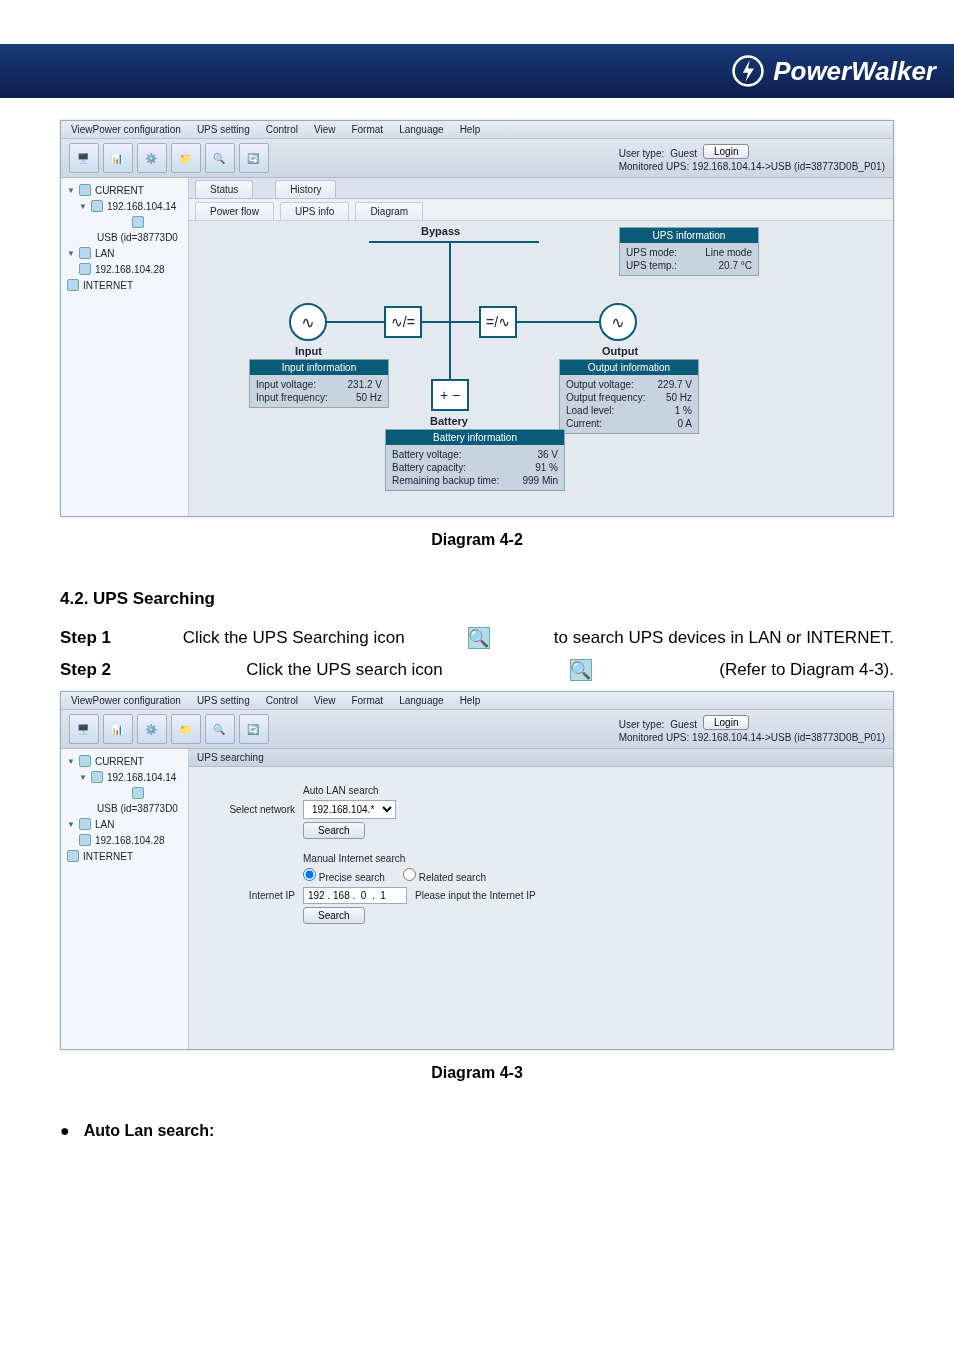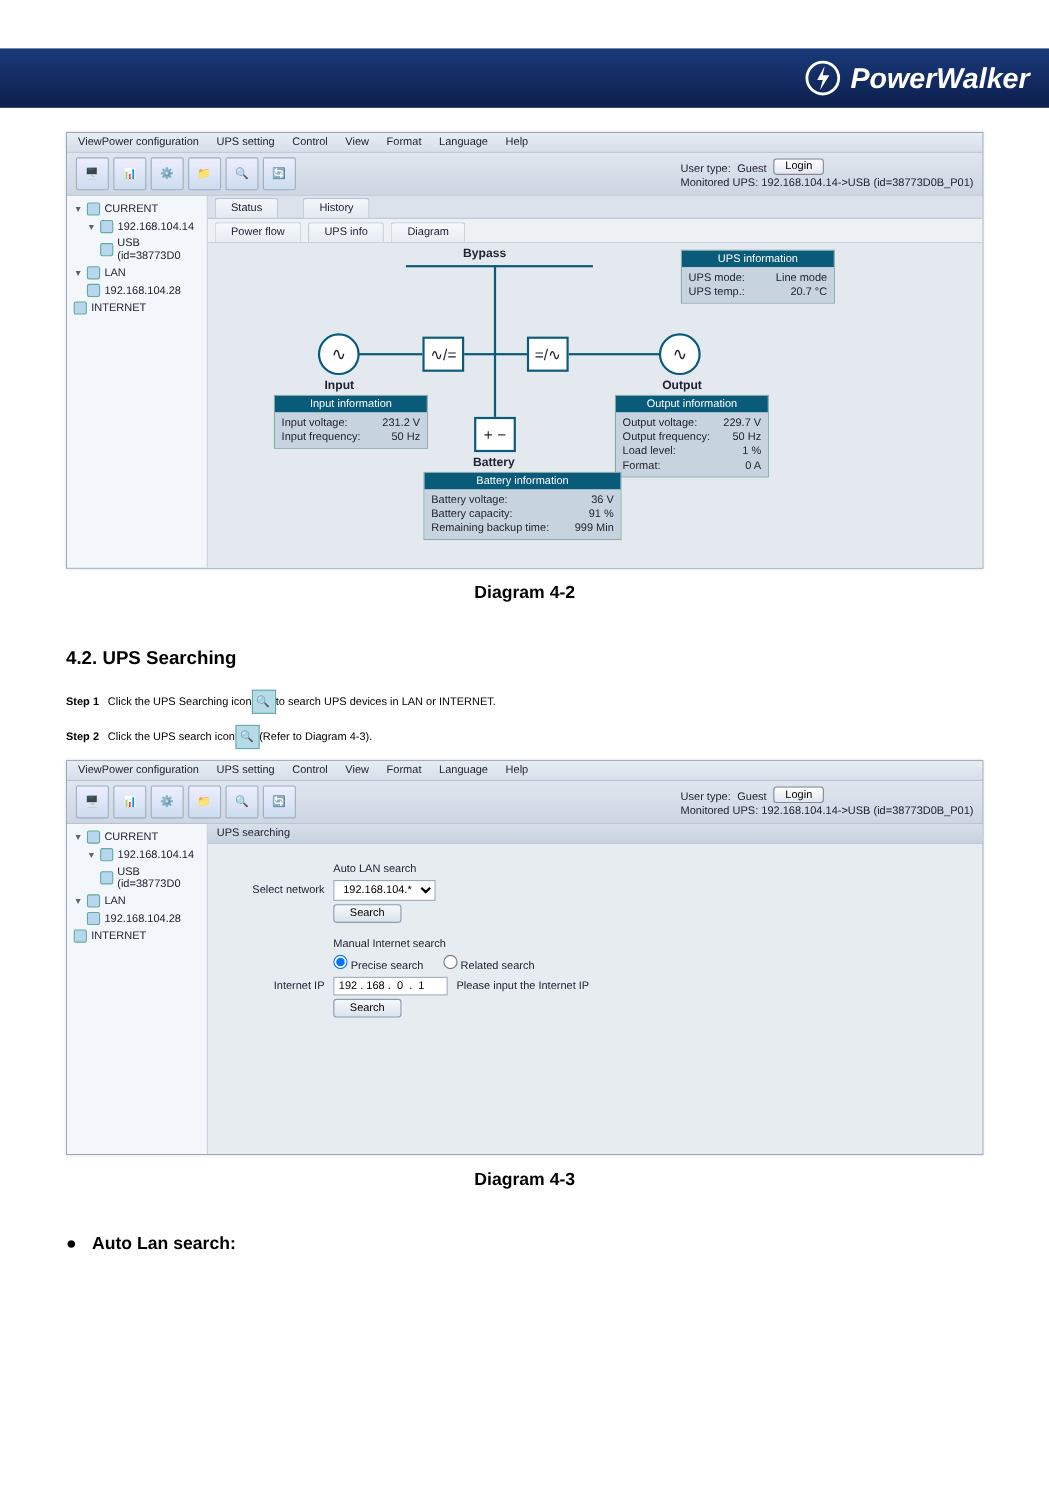--- a/index.html
+++ b/index.html
@@ -7,41 +7,41 @@
 
   
   .page-banner { height: 54px; background: linear-gradient(to bottom, #1a3a7a, #0c1f4d); display: flex; justify-content: flex-end; align-items: center; padding-right: 18px; margin-top: 44px; }
   .brand { color: #fff; font-style: italic; font-weight: bold; font-size: 26px; display: flex; align-items: center; gap: 8px; }
   .brand svg { width: 34px; height: 34px; }
 
   
   .manual { padding: 18px 60px 30px 60px; }
   .fig-caption { text-align: center; font-weight: bold; font-size: 16px; margin: 14px 0 40px 0; }
   .sect { font-weight: bold; font-size: 17px; margin: 8px 0 18px 0; }
-  .step-line { font-size: 10px; margin: 10px 0; display: flex; align-items: center; flex-wrap: wrap; gap: 0; }
+  .step-line { font-size: 17px; margin: 10px 0; display: flex; align-items: center; flex-wrap: wrap; gap: 12px; justify-content: space-between; }
   .step-line .step-lbl { font-weight: bold; margin-right: 8px; }
   .inline-icon { width: 22px; height: 22px; background: #b5dbe8; border: 1px solid #6aa; display: inline-flex; align-items: center; justify-content: center; vertical-align: middle; }
   .bullet-line { font-weight: bold; font-size: 16px; margin-top: 18px; }
   .bullet-line::before { content: "\25CF"; margin-right: 14px; }
 
   
   .app { border: 1px solid #9ab; background: #eef1f4; font-size: 10px; color: #223; margin: 4px 0; box-shadow: 0 0 3px rgba(0,0,0,.15); }
   .menubar { background: linear-gradient(#e8edf3,#d7dee8); border-bottom: 1px solid #b8c2d0; display: flex; gap: 16px; padding: 3px 10px; }
   .toolbar-row { display: flex; justify-content: space-between; align-items: center; background: linear-gradient(#dfe6ef,#cdd6e2); border-bottom: 1px solid #aeb9c9; padding: 4px 8px; }
   .toolbar-icons { display: flex; gap: 4px; }
   .tool-btn { width: 30px; height: 30px; border: 1px solid #9fb0c4; background: linear-gradient(#eef,#cde); display: flex; align-items: center; justify-content: center; border-radius: 2px; }
   .userbox { font-size: 10px; display: flex; align-items: flex-end; gap: 6px; }
   .login-btn { border: 1px solid #889; background: linear-gradient(#fff,#e3e7ee); padding: 1px 10px; border-radius: 3px; font-size: 10px; }
   .monitored { font-size: 10px; margin-top: 2px; }
 
   .app-body { display: flex; min-height: 300px; }
   .nav { width: 128px; background: #f3f6fa; border-right: 1px solid #c3cdd9; padding: 4px 2px; }
   .nav-item { display: flex; align-items: center; gap: 4px; padding: 2px 2px 2px 4px; font-size: 10px; }
   .nav-item.child { padding-left: 16px; }
-  .nav-item.gchild { padding-left: 28px; }
+  .nav-item.gchild { padding-left: 28px; flex-direction: column; }
   .tri { font-size: 8px; color: #567; }
   .node-ico { width: 12px; height: 12px; background: #b7d6ef; border: 1px solid #6a9; border-radius: 2px; }
 
   .main { flex: 1; background: #e7edf3; position: relative; }
 
   
   .tabs-row1 { display: flex; gap: 22px; background: #dbe2eb; border-bottom: 1px solid #b8c2d0; padding: 2px 6px 0 6px; }
   .tabs-row1 .tab { padding: 3px 14px; background: linear-gradient(#f4f7fb,#e4eaf1); border: 1px solid #b8c2d0; border-bottom: none; border-radius: 3px 3px 0 0; font-size: 10px; }
   .tabs-row2 { display: flex; gap: 6px; background: #eef1f4; border-bottom: 1px solid #c9d2dd; padding: 3px 6px 0 6px; }
   .tabs-row2 .tab { padding: 3px 14px; background: linear-gradient(#f6f9fc,#e6ecf3); border: 1px solid #c3cdd9; border-bottom: none; border-radius: 3px 3px 0 0; font-size: 10px; }
@@ -209,21 +209,21 @@
                 </div>
             <div>
                   <span>Output frequency:</span>
                   <span>50 Hz</span>
                 </div>
             <div>
                   <span>Load level:</span>
                   <span>1 %</span>
                 </div>
             <div>
-                  <span>Format:</span>
+                  <span>Current:</span>
                   <span>0 A</span>
                 </div>
           </div>
         </div>
 
         <div class="node-box" style="left:242px; top:158px;">+ −</div>
         <div class="diag-label" style="left:241px; top:194px;">Battery</div>
         <div class="info-panel" style="left:196px; top:208px; width:180px;">
           <div class="info-header">Battery information</div>
           <div class="info-body">

